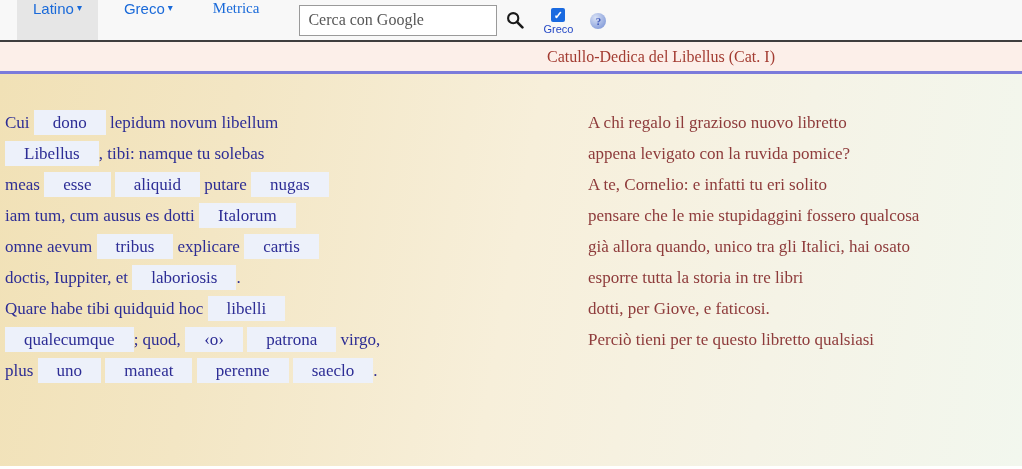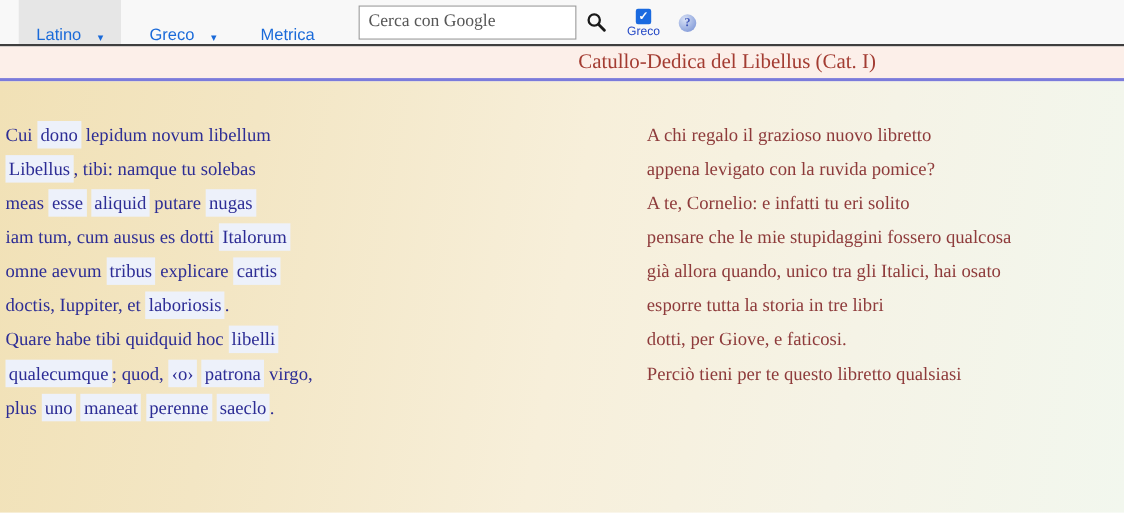--- a/index.html
+++ b/index.html
@@ -11,26 +11,26 @@
     position:relative; height:42px; background:#f8f8f8;
     border-bottom:2px solid #3e3e3e;
     display:flex; align-items:center;
   }
   .clipped-caret {
     position:absolute; left:-7px; top:13px; width:10px; overflow:hidden;
     color:#1a6ad9; font-size:11px; line-height:14px;
   }
   .nav-item {
     color:#1a6ad9; font-size:15px; cursor:pointer; white-space:nowrap;
-    display:flex; align-items:flex-end; gap:15px; padding:0 14px; height:100%;
+    display:flex; align-items:flex-start; gap:3px; padding:0 14px; height:100%;
   }
   .nav-item .caret { font-size:10px; color:#1a6ad9; padding-top:2px; }
   .nav-item.active { background:#e6e6e6; margin-left:17px; padding:0 16px; }
   .nav-item.greco { margin-left:12px; }
-  .nav-item.metrica { margin-left:12px; }
+  .nav-item.metrica { margin-left:12px;font-family:Liberation Serif, serif; }
 
   .search-wrap { margin-left:26px; display:flex; align-items:center; }
   .search-input {
     width:198px; height:31px; border:1px solid #9a9a9a; background:#fff;
     font-family:"Liberation Serif", serif; font-size:16px; color:#444;
     padding:0 8px; outline:none;
   }
   .search-input::placeholder { color:#575757; opacity:1; }
   .mag-btn { margin-left:9px; width:18px; height:18px; cursor:pointer; display:block; }
 
@@ -53,37 +53,37 @@
     font-family:"Liberation Serif", serif;
   }
 
   
   .title-bar {
     height:32px; background:#fcefe9; border-bottom:3px solid #7b7bdb;
     text-align:center; padding-left:300px;
     display:flex; align-items:center; justify-content:center;
   }
   .title-text {
-    font-family:"Liberation Serif", serif; font-size:19px; color:#a33c32;
+    font-family:"Liberation Serif", serif; font-size:16px; color:#a33c32;
   }
 
   
   .content {
     position:relative; height:392px;
     background:linear-gradient(100deg, #f1e1b6 0%, #f3e6c4 22%, #f7efda 50%, #f5f3e6 75%, #f2f7ee 100%);
   }
   .poem-col {
     position:absolute; top:33px;
     font-family:"Liberation Serif", serif; font-size:17px;
   }
   .latin-col  { left:5px;  color:#2d2d95; }
   .ital-col   { left:588px; color:#8e3b3b; }
   .poem-line  { height:31px; line-height:31px; white-space:pre; }
   .hl {
-    background:#edf1fa; padding:3px 3px; cursor:pointer;margin-top:32px;
+    background:#edf1fa; padding:3px 19px; cursor:pointer;margin-top:32px;
   }
 </style>
 </head>
 <body>
 
 <div class="navbar">
   <span class="clipped-caret">▾</span>
 
   <div class="nav-item active">
     <span>Latino</span>

